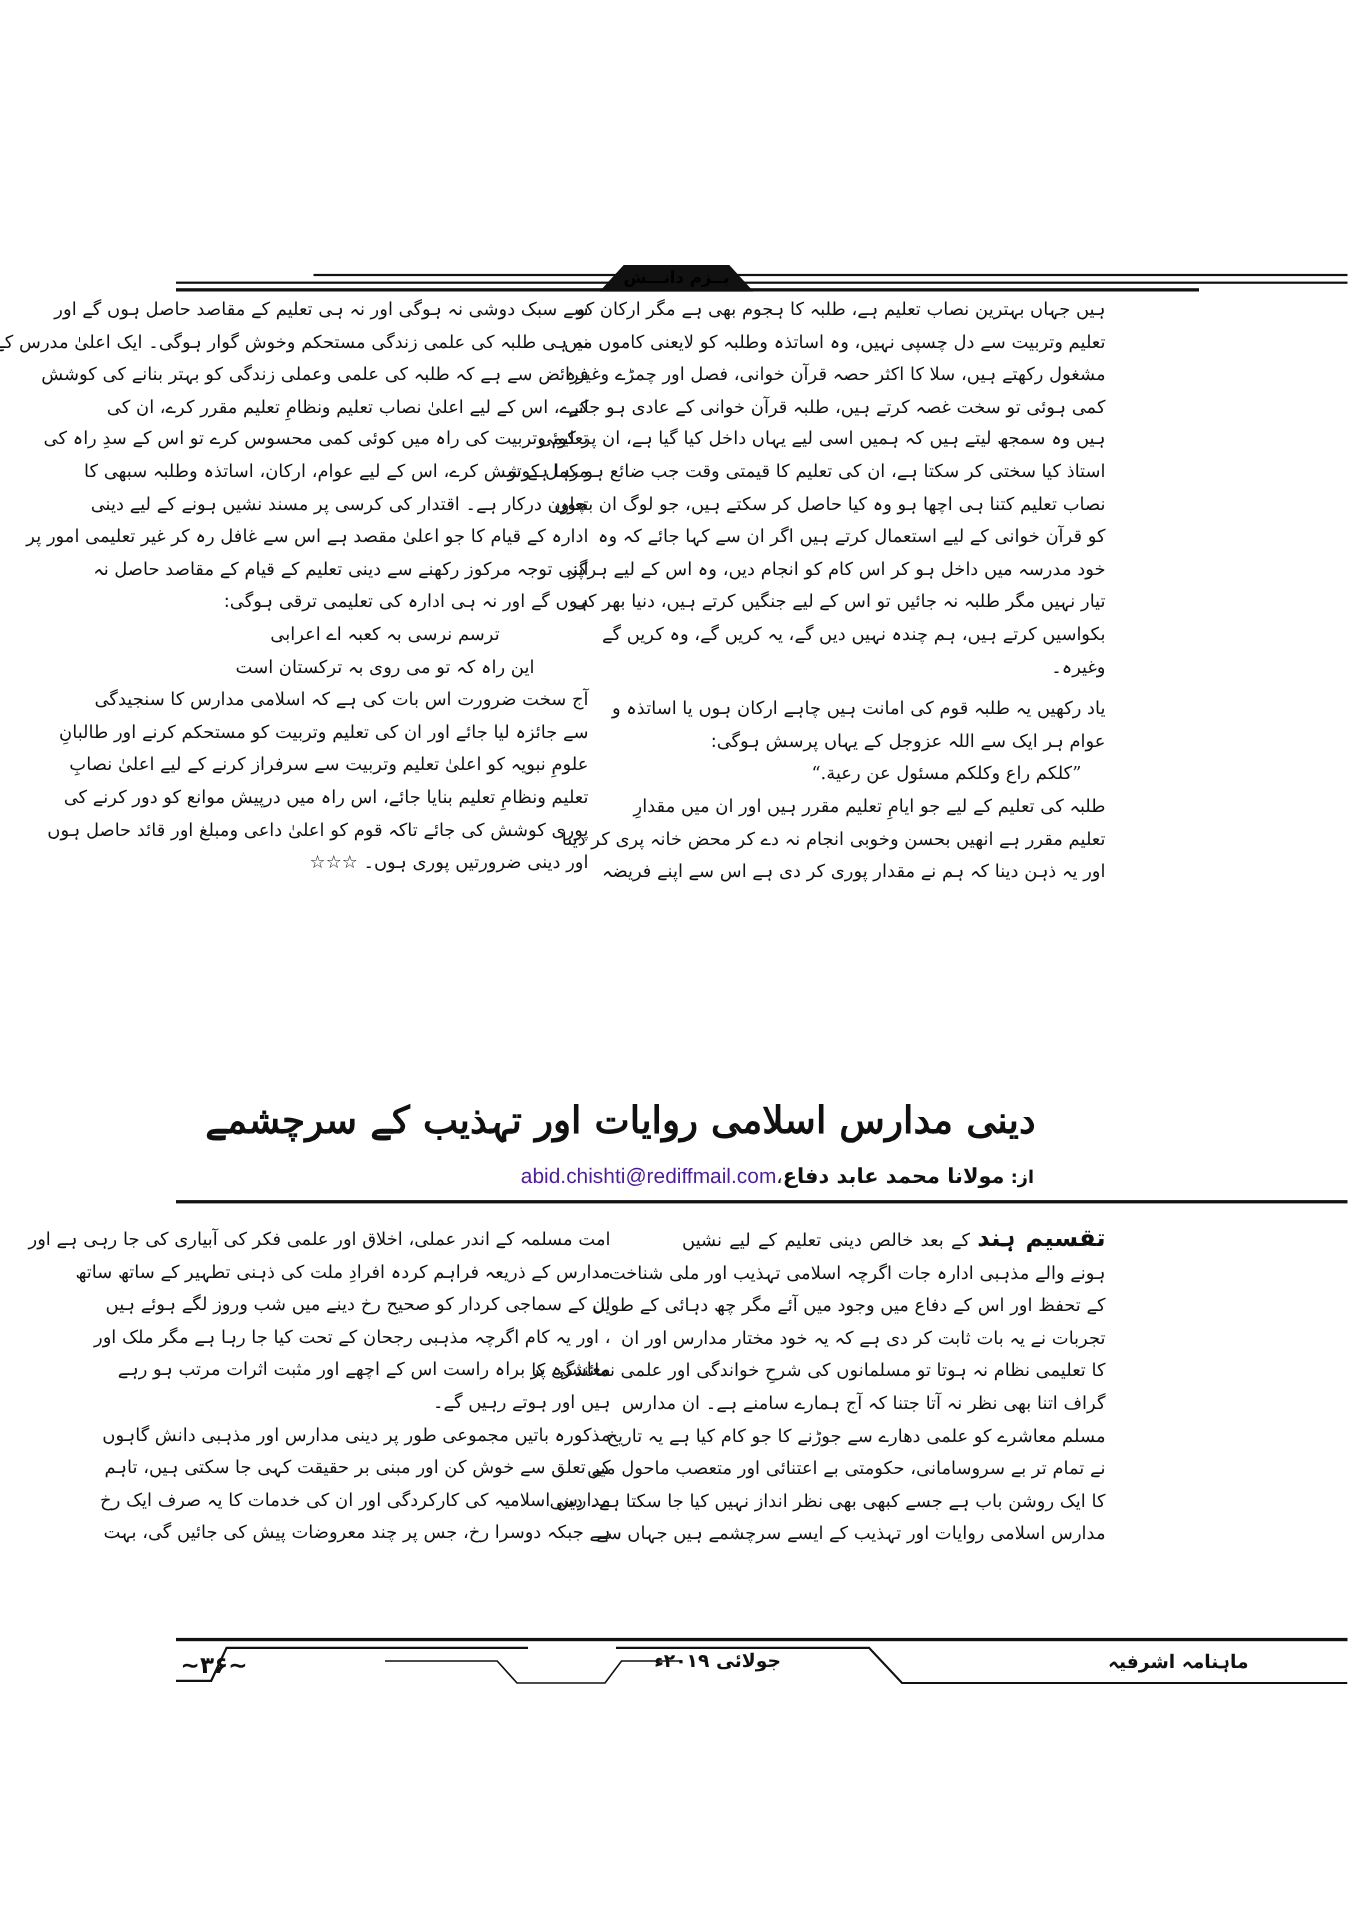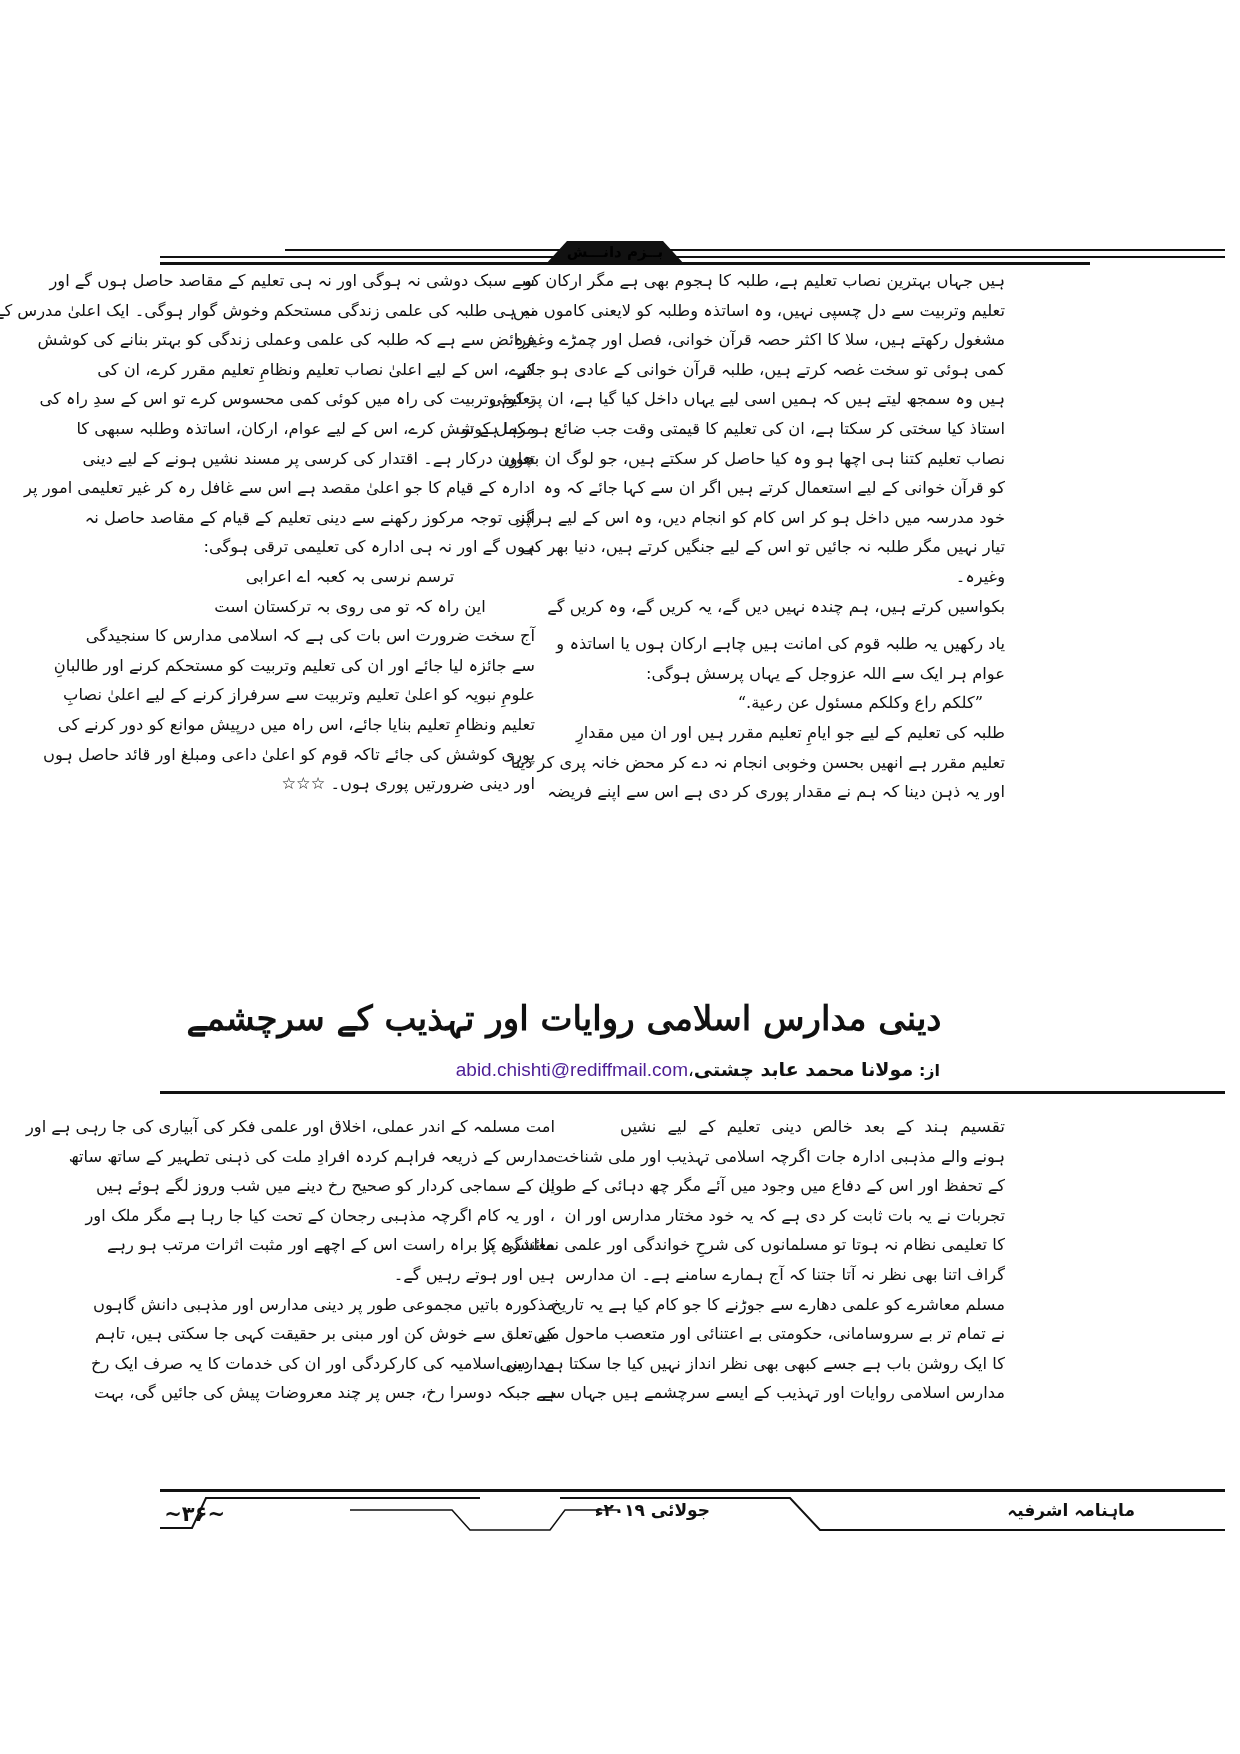--- a/index.html
+++ b/index.html
@@ -31,21 +31,21 @@
   .article-title { position:absolute; left:0; width:1128px; top:998px; text-align:center; direction:rtl;
                    font-size:34px; font-weight:bold; font-family:"DejaVu Serif", serif; letter-spacing:0.5px; }
   .byline { position:absolute; left:320px; top:1058px; width:620px; direction:rtl; text-align:right; font-size:18px; }
   .byline .pre { font-weight:bold; font-size:16px; }
   .byline .name { font-weight:bold; font-size:19px; }
   .byline .email { font-family:"Liberation Sans", sans-serif; color:#4c1d95; font-size:19px; direction:ltr; unicode-bidi:embed; }
   .byline-rule { position:absolute; left:160px; top:1091px; width:1065px; border-top:3px solid #111; }
 
   .bot-right { left:620px; top:1112px; width:385px; }
   .bot-left  { left:165px; top:1112px; width:390px; }
-  .dropcap { font-weight:400; font-size:17px; }
+  .dropcap { font-weight:700; font-size:22px; }
 
   
   .foot-rule { position:absolute; left:160px; top:1489px; width:1065px; border-top:3px solid #111; }
   .footer-svg { position:absolute; left:160px; top:1492px; }
   .foot-mag { position:absolute; left:900px; top:1500px; width:235px; text-align:right; direction:rtl; font-size:17px; font-weight:bold; }
   .foot-date { position:absolute; left:530px; top:1500px; width:180px; direction:rtl; font-size:17px; font-weight:bold; }
   .foot-page { position:absolute; left:165px; top:1502px; width:60px; text-align:left; direction:rtl; font-size:21px; font-weight:bold; }
 </style>
 </head>
 <body>
@@ -67,22 +67,22 @@
       <span class="line">ہیں جہاں بہترین نصاب تعلیم ہے، طلبہ کا ہجوم بھی ہے مگر ارکان کو</span>
       <span class="line">تعلیم وتربیت سے دل چسپی نہیں، وہ اساتذہ وطلبہ کو لایعنی کاموں میں</span>
       <span class="line">مشغول رکھتے ہیں، سلا کا اکثر حصہ قرآن خوانی، فصل اور چمڑے وغیرہ</span>
       <span class="line">کمی ہوئی تو سخت غصہ کرتے ہیں، طلبہ قرآن خوانی کے عادی ہو جاتے</span>
       <span class="line">ہیں وہ سمجھ لیتے ہیں کہ ہمیں اسی لیے یہاں داخل کیا گیا ہے، ان پر کوئی</span>
       <span class="line">استاذ کیا سختی کر سکتا ہے، ان کی تعلیم کا قیمتی وقت جب ضائع ہو رہا ہے تو</span>
       <span class="line">نصاب تعلیم کتنا ہی اچھا ہو وہ کیا حاصل کر سکتے ہیں، جو لوگ ان بچوں</span>
       <span class="line">کو قرآن خوانی کے لیے استعمال کرتے ہیں اگر ان سے کہا جائے کہ وہ</span>
       <span class="line">خود مدرسہ میں داخل ہو کر اس کام کو انجام دیں، وہ اس کے لیے ہرگز</span>
       <span class="line">تیار نہیں مگر طلبہ نہ جائیں تو اس کے لیے جنگیں کرتے ہیں، دنیا بھر کی</span>
+      <span class="line">بکواسیں کرتے ہیں، ہم چندہ نہیں دیں گے، یہ کریں گے، وہ کریں گے</span>
       <span class="line last">وغیرہ۔</span>
-      <span class="line">بکواسیں کرتے ہیں، ہم چندہ نہیں دیں گے، یہ کریں گے، وہ کریں گے</span>
     </p>
     <p style="margin-top:8px;">
       <span class="line">یاد رکھیں یہ طلبہ قوم کی امانت ہیں چاہے ارکان ہوں یا اساتذہ و</span>
       <span class="line last">عوام ہر ایک سے اللہ عزوجل کے یہاں پرسش ہوگی:</span>
     </p>
     <span class="quote">”کلکم راع وکلکم مسئول عن رعیة.“</span>
     <p>
       <span class="line">طلبہ کی تعلیم کے لیے جو ایامِ تعلیم مقرر ہیں اور ان میں مقدارِ</span>
       <span class="line">تعلیم مقرر ہے انھیں بحسن وخوبی انجام نہ دے کر محض خانہ پری کر دینا</span>
       <span class="line">اور یہ ذہن دینا کہ ہم نے مقدار پوری کر دی ہے اس سے اپنے فریضہ</span>
@@ -111,21 +111,21 @@
       <span class="line">تعلیم ونظامِ تعلیم بنایا جائے، اس راہ میں درپیش موانع کو دور کرنے کی</span>
       <span class="line">پوری کوشش کی جائے تاکہ قوم کو اعلیٰ داعی ومبلغ اور قائد حاصل ہوں</span>
       <span class="line last">اور دینی ضرورتیں پوری ہوں۔ ☆☆☆</span>
     </p>
   </div>
 
   <div class="article-title">دینی مدارس اسلامی روایات اور تہذیب کے سرچشمے</div>
 
   <div class="byline">
     <span class="pre">از:</span>
-    <span class="name">مولانا محمد عابد چشتی</span><span>،</span><span class="email">abid.chishti@rediffmail.com</span>
+    <span class="name">مولانا محمد عابد دفاع</span><span>،</span><span class="email">abid.chishti@rediffmail.com</span>
   </div>
   <div class="byline-rule"></div>
 
   <div class="col bot-right">
     <p>
       <span class="line"><span class="dropcap">تقسیم ہند</span> <span>کے بعد خالص دینی تعلیم کے لیے نشیں</span></span>
       <span class="line">ہونے والے مذہبی ادارہ جات اگرچہ اسلامی تہذیب اور ملی شناخت</span>
       <span class="line">کے تحفظ اور اس کے دفاع میں وجود میں آئے مگر چھ دہائی کے طویل</span>
       <span class="line">تجربات نے یہ بات ثابت کر دی ہے کہ یہ خود مختار مدارس اور ان</span>
       <span class="line">کا تعلیمی نظام نہ ہوتا تو مسلمانوں کی شرحِ خواندگی اور علمی نمائندگی کا</span>

